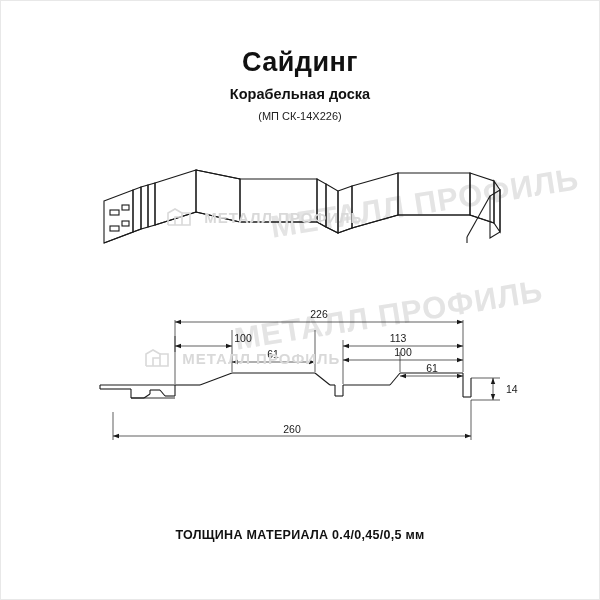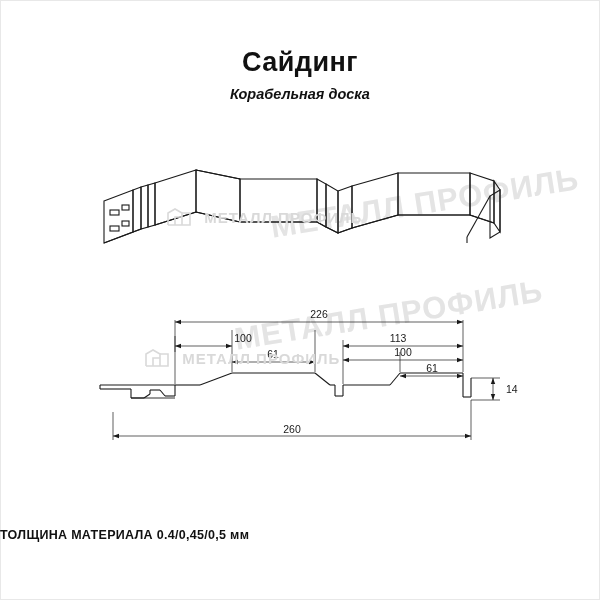--- a/index.html
+++ b/index.html
@@ -43,34 +43,33 @@
     letter-spacing: 0.5px;
     line-height: 32px;
     color: #111111;
   }
   .title-sub {
     font-size: 14.5px;
     font-weight: bold;
     line-height: 20px;
     margin-top: 6px;
     color: #111111;
-    font-style: italic;
   }
   .title-code {
     font-size: 11px;
     line-height: 16px;
     margin-top: 4px;
     color: #222222;
   }
   .footer-note {
     position: absolute;
     left: 0;
     top: 528px;
     width: 600px;
-    text-align: left;
+    text-align: center;
     font-size: 12.5px;
     font-weight: bold;
     letter-spacing: 0.3px;
     color: #111111;
   }
   .drawing-area {
     position: absolute;
     left: 0;
     top: 0;
     width: 600px;
@@ -112,20 +111,21 @@
 </head>
 <body>
 
 <div id="page">
 
   <div class="frame-border"></div>
 
   <div class="titles">
     <div class="title-main">Сайдинг</div>
     <div class="title-sub">Корабельная доска</div>
+    <div class="title-code">(МП СК-14Х226)</div>
   </div>
 
   <div class="big-wm big-wm-1">МЕТАЛЛ ПРОФИЛЬ</div>
   <div class="big-wm big-wm-2">МЕТАЛЛ ПРОФИЛЬ</div>
 
   <svg class="drawing-area" viewBox="0 0 600 600">
     <g fill="none" stroke="#1a1a1a" stroke-width="1.1" stroke-linejoin="miter" stroke-linecap="butt">
 
       <g>
 

